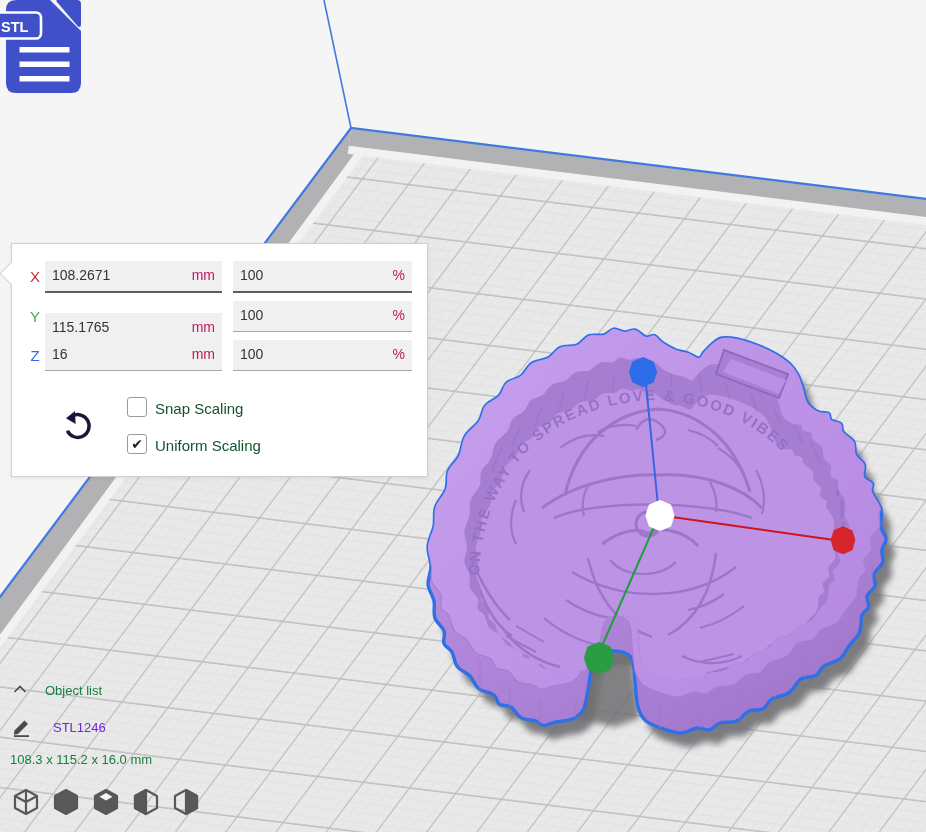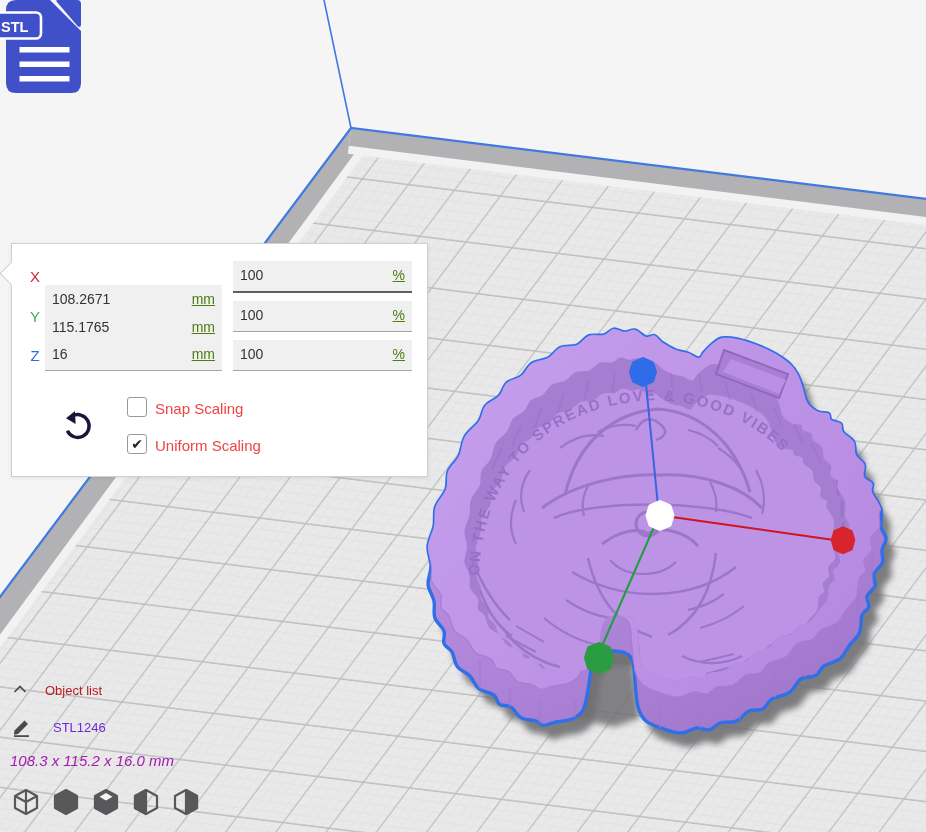--- a/index.html
+++ b/index.html
@@ -7,24 +7,24 @@
   .abs{position:absolute;white-space:nowrap;}
   #panel{position:absolute;left:11px;top:243px;width:415px;height:232px;
     background:#fff;border:1px solid #d0d0d0;box-shadow:0 1px 4px rgba(0,0,0,0.08);}
   #ptr{position:absolute;left:-9px;top:21px;width:16px;height:16px;background:#fff;
     border-left:1px solid #d0d0d0;border-bottom:1px solid #d0d0d0;transform:rotate(45deg);}
   .axlbl{position:absolute;left:16px;width:14px;height:31px;line-height:31px;
     font-size:15px;text-align:center;}
   .fld{position:absolute;height:29.5px;background:#f0f0f1;border-bottom:1.5px solid #a6a6a6;
     font-size:14px;color:#333;line-height:29px;white-space:nowrap;}
   .fld .val{position:absolute;left:7px;top:0;}
-  .fld .unit{position:absolute;right:7px;top:0;color:#4d7c0f;text-decoration:underline;}
+  .fld .unit{position:absolute;right:7px;top:0;color:#be185d;}
   .cb{position:absolute;left:115px;width:18px;height:18px;background:#fff;
     border:1px solid #9a9a9a;border-radius:3px;}
-  .cblbl{position:absolute;left:143px;font-size:15px;color:#ef4444;white-space:nowrap;}
+  .cblbl{position:absolute;left:143px;font-size:15px;color:#14532d;white-space:nowrap;}
 </style>
 </head>
 <body>
 <svg class="abs" width="926" height="832" viewBox="0 0 926 832" xmlns="http://www.w3.org/2000/svg">
   <defs>
     <clipPath id="plateClip">
       <polygon points="351,128 1000,208 1000,832 0,832 0,597"></polygon>
     </clipPath>
     <clipPath id="silClip">
         <path d="M604.0 335.0C608.1 333.9 610.1 329.6 613.6 329.1C617.1 328.6 621.4 331.8 625.0 332.0C628.6 332.2 631.5 329.2 635.0 330.0C638.5 330.9 642.8 336.1 646.0 337.0C649.2 337.9 651.6 334.5 654.5 335.5C657.3 336.5 659.4 340.6 663.0 343.0C666.6 345.4 671.8 348.3 676.0 350.0C680.2 351.7 684.2 351.7 688.0 353.0C691.8 354.3 696.3 358.2 699.0 358.0C701.7 357.8 701.8 354.3 704.0 352.0C706.2 349.7 709.0 346.3 712.0 344.0C715.0 341.7 717.8 338.8 722.0 338.0C726.2 337.2 731.2 337.8 737.0 339.0C742.8 340.2 750.5 342.5 757.0 345.0C763.5 347.5 770.5 350.8 776.0 354.0C781.5 357.2 786.3 360.5 790.0 364.0C793.7 367.5 795.8 370.8 798.0 375.0C800.2 379.2 801.7 384.8 803.0 389.0C804.3 393.2 804.7 397.0 806.0 400.0C807.3 403.0 808.8 405.0 811.0 407.0C813.2 409.0 816.0 410.9 819.0 412.0C822.0 413.1 826.7 412.1 828.7 413.5C830.7 414.8 829.0 418.3 831.0 420.0C833.0 421.7 838.9 421.7 840.9 423.7C842.9 425.7 840.9 429.0 843.0 432.0C845.1 435.0 851.4 437.8 853.6 441.6C855.8 445.5 854.2 451.2 856.0 455.0C857.8 458.8 863.0 461.0 864.3 464.6C865.6 468.3 862.6 473.8 864.0 477.0C865.4 480.2 871.1 481.0 872.4 483.5C873.7 486.0 870.6 487.7 872.0 492.0C873.4 496.3 879.5 503.2 881.0 509.1C882.5 514.9 880.2 522.1 881.0 527.0C881.8 531.9 885.8 534.8 886.0 538.6C886.2 542.5 882.6 546.0 882.0 550.0C881.4 554.0 883.8 558.6 882.5 562.6C881.1 566.6 875.3 570.1 874.0 574.0C872.7 577.9 876.0 582.4 874.9 586.1C873.7 589.8 868.0 592.5 867.0 596.0C866.0 599.5 869.6 603.8 868.7 607.0C867.9 610.2 863.5 610.8 862.0 615.0C860.5 619.2 861.7 627.3 859.5 632.5C857.4 637.7 852.2 641.7 849.0 646.0C845.8 650.3 844.4 655.2 840.2 658.6C836.0 661.9 828.1 663.2 824.0 666.0C819.9 668.8 819.7 673.4 815.8 675.5C812.0 677.7 805.4 676.2 801.0 679.0C796.6 681.8 794.2 689.1 789.4 692.5C784.5 695.8 776.4 696.3 772.0 699.0C767.6 701.7 766.7 706.9 762.8 708.9C759.0 710.9 753.4 709.0 749.0 711.0C744.6 713.0 741.1 719.1 736.2 721.1C731.4 723.1 724.4 721.6 720.0 723.0C715.6 724.4 713.5 729.0 709.7 729.8C705.8 730.7 701.8 727.5 697.0 728.0C692.2 728.5 686.6 732.8 681.1 733.0C675.6 733.1 669.8 731.0 664.0 729.0C658.2 727.0 650.3 724.7 646.0 721.0C641.7 717.3 639.8 713.5 638.0 707.0C636.2 700.5 635.8 689.5 635.0 682.0C634.2 674.5 634.3 666.7 633.0 662.0C631.7 657.3 630.3 655.8 627.0 654.0C623.7 652.2 617.7 651.0 613.0 651.0C608.3 651.0 602.5 651.7 599.0 654.0C595.5 656.3 593.8 659.0 592.0 665.0C590.2 671.0 589.5 682.5 588.0 690.0C586.5 697.5 585.7 705.2 583.0 710.0C580.3 714.8 576.5 717.0 572.0 719.0C567.5 721.0 560.7 720.9 556.0 722.0C551.3 723.1 547.1 725.6 543.7 725.4C540.4 725.2 539.8 722.3 536.0 721.0C532.2 719.7 525.0 720.0 520.9 717.6C516.7 715.3 514.6 709.2 511.0 707.0C507.4 704.8 502.3 706.3 499.5 704.3C496.7 702.3 497.5 697.6 494.0 695.0C490.5 692.4 482.6 691.7 478.6 688.5C474.6 685.3 473.6 679.7 470.0 676.0C466.4 672.3 460.3 670.5 457.3 666.5C454.3 662.5 454.2 655.8 452.0 652.0C449.8 648.2 445.4 647.1 444.0 643.6C442.7 640.1 445.5 635.3 444.0 631.0C442.5 626.7 436.5 622.6 434.8 617.6C433.1 612.6 435.1 606.5 434.0 601.0C432.9 595.5 428.6 590.4 428.1 584.5C427.6 578.7 431.0 572.4 431.0 566.0C431.0 559.6 427.5 553.0 428.0 546.3C428.5 539.6 432.7 532.5 434.0 526.0C435.3 519.5 433.5 513.2 435.5 507.0C437.5 500.8 443.9 495.0 446.0 489.0C448.1 483.0 446.0 476.8 448.2 471.3C450.3 465.8 456.2 461.8 459.0 456.0C461.8 450.2 461.6 442.3 465.0 436.5C468.3 430.7 475.6 426.1 479.0 421.0C482.4 415.9 482.0 410.0 485.4 405.8C488.7 401.7 495.4 399.8 499.0 396.0C502.6 392.2 503.1 386.2 506.8 382.8C510.5 379.5 516.8 379.2 521.0 376.0C525.2 372.8 527.3 366.4 531.8 363.4C536.3 360.4 543.2 360.6 548.0 358.0C552.8 355.4 555.6 349.7 560.4 347.5C565.3 345.3 572.2 347.0 577.0 345.0C581.8 343.0 584.5 337.4 589.0 335.7C593.5 334.1 599.9 336.1 604.0 335.0Z"></path>
@@ -139,21 +139,21 @@
   <rect x="19.5" y="47" width="50" height="5.5" fill="#fff"></rect>
   <rect x="19.5" y="61.5" width="50" height="5.5" fill="#fff"></rect>
   <rect x="19.5" y="76" width="50" height="5.5" fill="#fff"></rect>
 </svg>
 
 <div id="panel">
   <div id="ptr"></div>
   <div class="axlbl" style="top:17px;color:#cc2a36;">X</div>
   <div class="axlbl" style="top:57px;color:#3fae46;">Y</div>
   <div class="axlbl" style="top:96px;color:#3366ee;">Z</div>
-  <div class="fld" style="left:33px;top:17px;width:177px;border-bottom-color:#5f5f5f;border-bottom-width:2px;margin-top:24px;">
+  <div class="fld" style="left:33px;top:17px;width:177px;border-bottom-color:#5f5f5f;border-bottom-width:2px;">
     <span class="val">108.2671</span>
       <span class="unit">mm</span>
     </div>
   <div class="fld" style="left:221px;top:17px;width:179px;border-bottom-color:#5f5f5f;border-bottom-width:2px;">
     <span class="val">100</span>
       <span class="unit">%</span>
     </div>
   <div class="fld" style="left:33px;top:57px;width:177px;margin-top:12px;">
     <span class="val">115.1765</span>
       <span class="unit">mm</span>
@@ -177,27 +177,27 @@
   <div class="cb" style="top:153px;"></div>
   <div class="cblbl" style="top:156px;">Snap Scaling</div>
   <div class="cb" style="top:190px;text-align:center;line-height:18px;font-size:14px;color:#222;">✔</div>
   <div class="cblbl" style="top:193px;">Uniform Scaling</div>
 </div>
 
 <div>
   <svg class="abs" style="left:13px;top:684px" width="14" height="11" viewBox="0 0 14 11">
     <path d="M1.5 8 L7 2.5 L12.5 8" fill="none" stroke="#4a4a4a" stroke-width="1.7"></path>
   </svg>
-  <div class="abs" style="left:45px;top:683px;font-size:13px;color:#b91c1c;">Object list</div>
+  <div class="abs" style="left:45px;top:683px;font-size:13px;color:#15803d;">Object list</div>
   <svg class="abs" style="left:12px;top:716px" width="22" height="21" viewBox="0 0 22 21">
     <path d="M2.5 14.5 L12.5 4.5 L16 8 L6 18 L1.8 18.7 Z" fill="#4a4a4a"></path>
     <line x1="2" y1="20.2" x2="17" y2="20.2" stroke="#4a4a4a" stroke-width="2"></line>
   </svg>
   <div class="abs" style="left:53px;top:720px;font-size:13px;color:#6d28d9;">STL1246</div>
-  <div class="abs" style="left:10px;top:752px;font-size:15px;color:#a21caf;font-style:italic;">108.3 x 115.2 x 16.0 mm</div>
+  <div class="abs" style="left:10px;top:752px;font-size:13px;color:#15803d;">108.3 x 115.2 x 16.0 mm</div>
   <svg class="abs" style="left:13px;top:788px" width="190" height="28" viewBox="0 0 190 28">
     <g stroke="#58585a" fill="none" stroke-width="2.2" stroke-linejoin="round">
       <path d="M13 2 L24 8 V20 L13 26 L2 20 V8 Z M13 2 V14 M2 8 L13 14 L24 8 M13 14 L13 26"></path>
       <path d="M53 2 L64 8 V20 L53 26 L42 20 V8 Z" fill="#58585a"></path>
       <g transform="translate(80,0)">
         <path d="M13 2 L24 8 V20 L13 26 L2 20 V8 Z" fill="#58585a"></path>
         <path d="M13 5 L19.5 8.7 L13 12.4 L6.5 8.7 Z" fill="#f5f5f6" stroke="none"></path>
       </g>
       <g transform="translate(120,0)">
         <path d="M13 2 L24 8 V20 L13 26 L2 20 V8 Z"></path>

